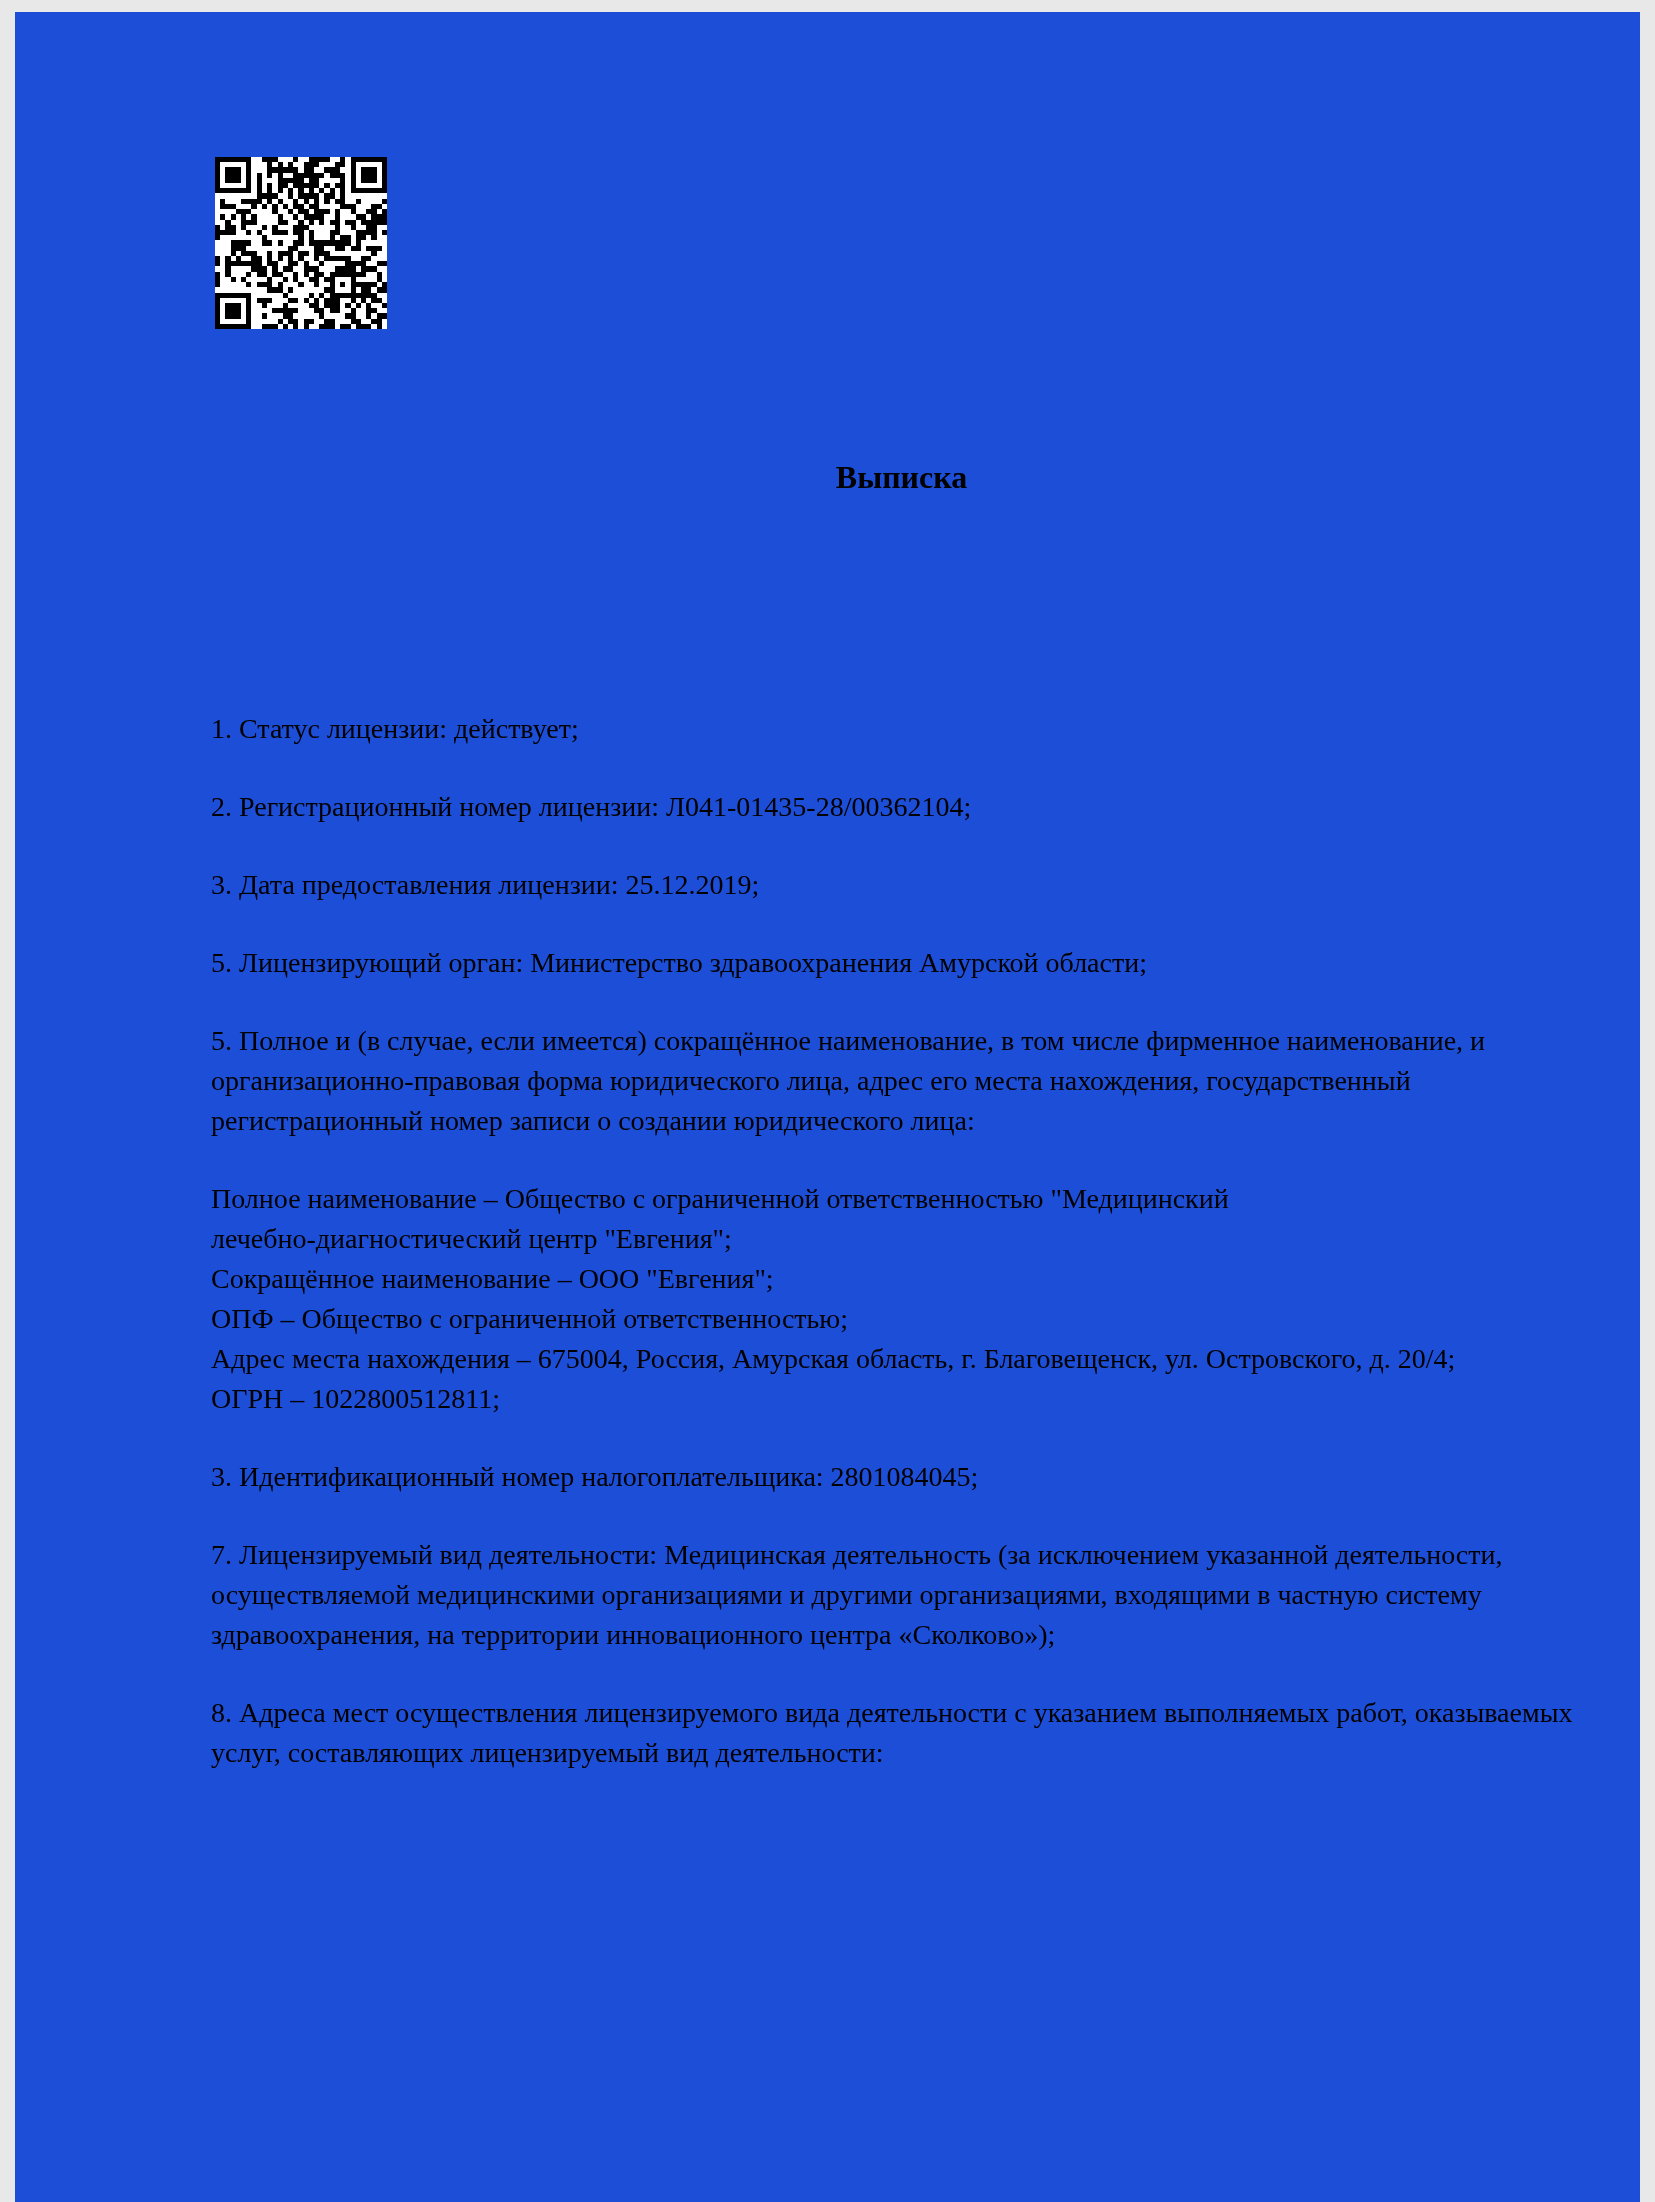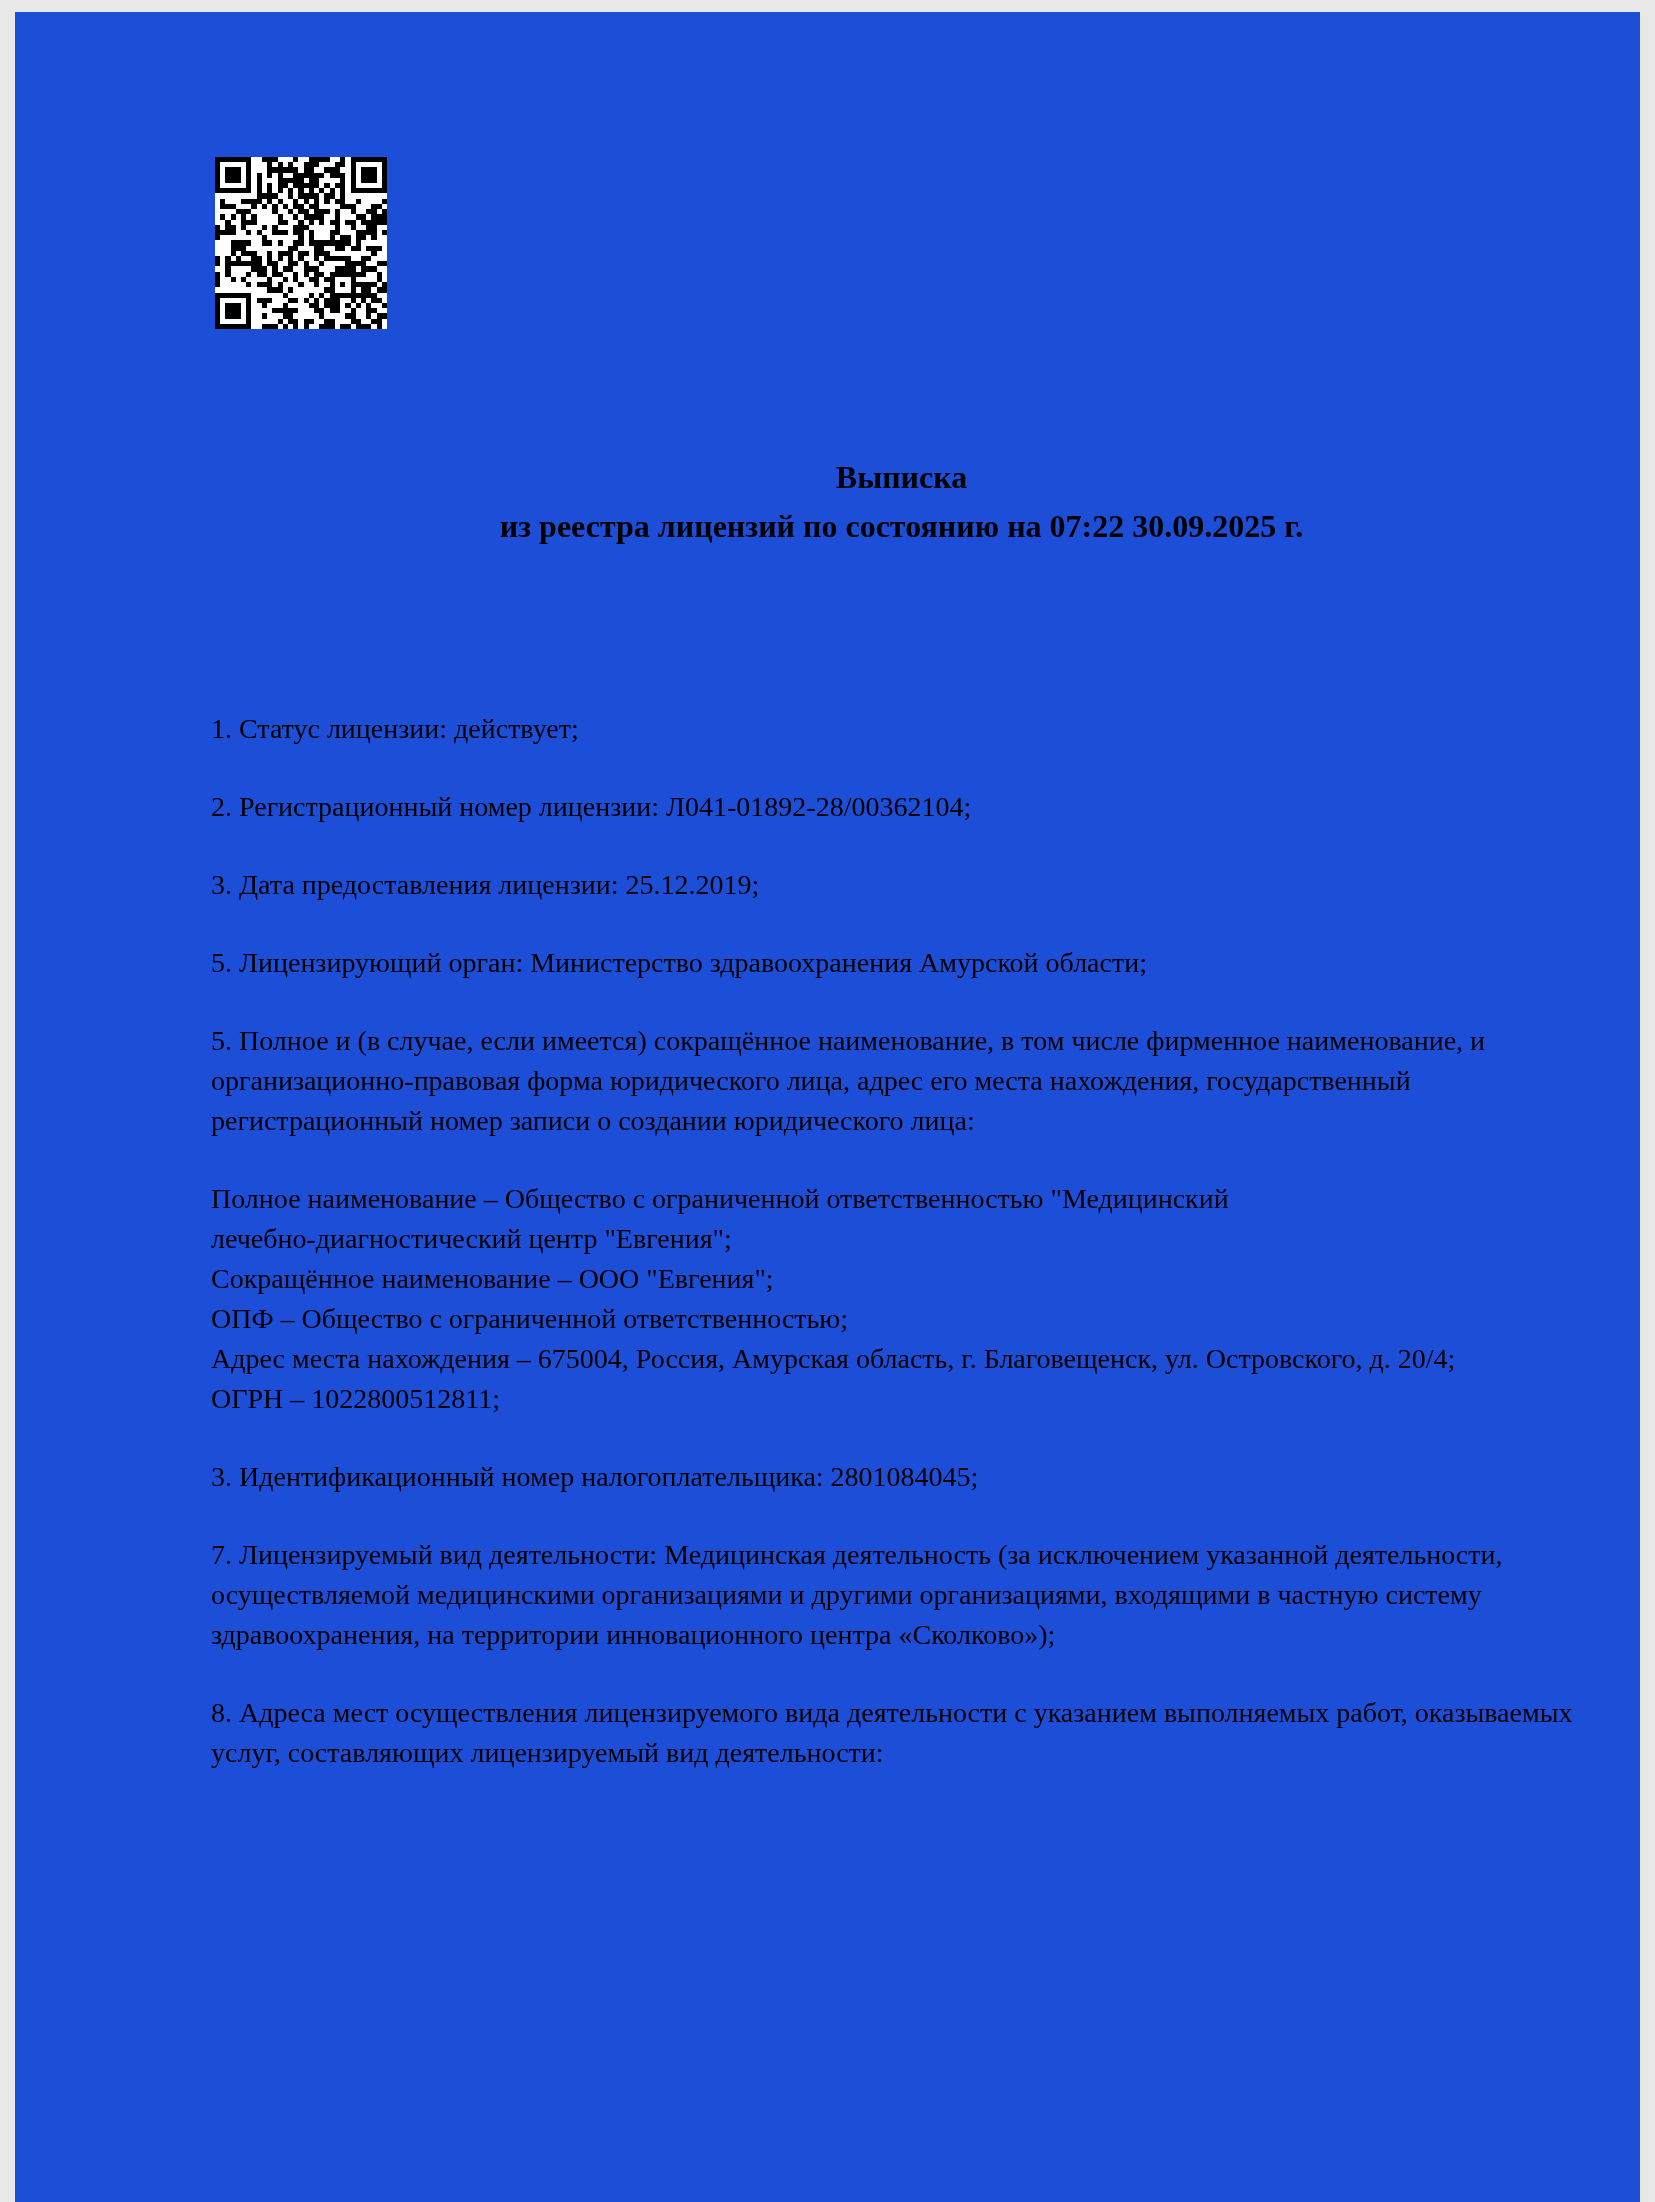--- a/index.html
+++ b/index.html
@@ -594,30 +594,29 @@
       <rect x="24" y="32" width="1" height="1" fill="#000"></rect>
       <rect x="25" y="32" width="1" height="1" fill="#000"></rect>
       <rect x="27" y="32" width="1" height="1" fill="#000"></rect>
       <rect x="28" y="32" width="1" height="1" fill="#000"></rect>
       <rect x="29" y="32" width="1" height="1" fill="#000"></rect>
       <rect x="31" y="32" width="1" height="1" fill="#000"></rect>
     </svg>
 
   <div class="title-block">
     <div>Выписка</div>
-    <div>из реестра лицензий по состоянию на 07:22 30.09.2025 г.</div>
   </div>
 
 
   <div class="doc-body">
       <div class="para">
         <div class="para-line">1. Статус лицензии: действует;</div>
       </div>
       <div class="para">
-        <div class="para-line">2. Регистрационный номер лицензии: Л041-01892-28/00362104;</div>
+        <div class="para-line">2. Регистрационный номер лицензии: Л041-01435-28/00362104;</div>
       </div>
       <div class="para">
         <div class="para-line">3. Дата предоставления лицензии: 25.12.2019;</div>
       </div>
       <div class="para">
         <div class="para-line">5. Лицензирующий орган: Министерство здравоохранения Амурской области;</div>
       </div>
       <div class="para">
         <div class="para-line">5. Полное и (в случае, если имеется) сокращённое наименование, в том числе фирменное наименование, и организационно-правовая форма юридического лица, адрес его места нахождения, государственный регистрационный номер записи о создании юридического лица:</div>
       </div>

